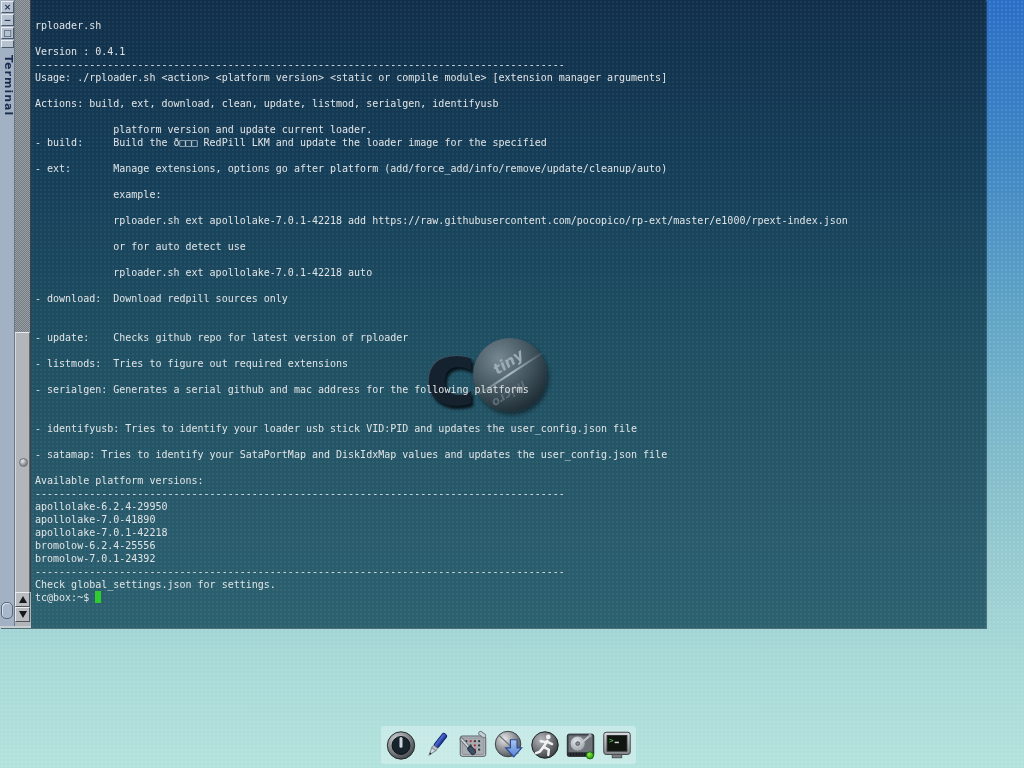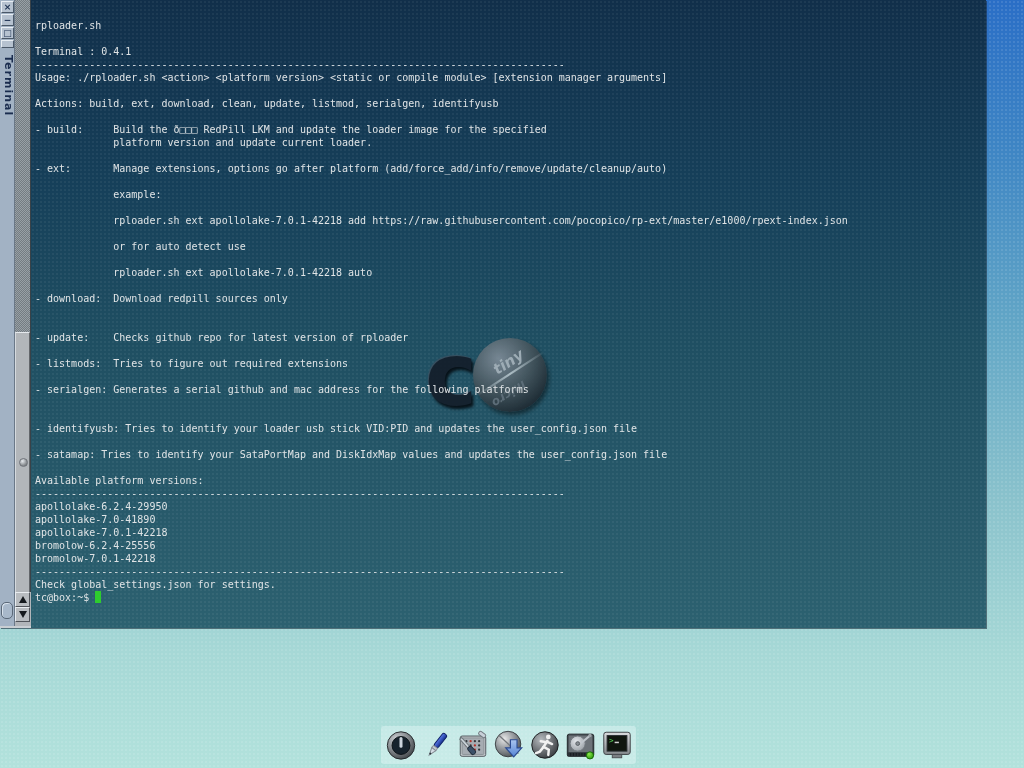--- a/index.html
+++ b/index.html
@@ -165,28 +165,28 @@
       <span class="ball">
         <span class="t">tiny</span>
         <span class="m">micro</span>
       </span>
     </div>
 
     <div class="term-text">
       <div>
           <div class="line">rploader.sh</div>
           <div class="line"></div>
-          <div class="line">Terminal : 0.4.1</div>
+          <div class="line">Version : 0.4.1</div>
           <div class="line">----------------------------------------------------------------------------------------</div>
           <div class="line">Usage: ./rploader.sh &lt;action&gt; &lt;platform version&gt; &lt;static or compile module&gt; [extension manager arguments]</div>
           <div class="line"></div>
           <div class="line">Actions: build, ext, download, clean, update, listmod, serialgen, identifyusb</div>
           <div class="line"></div>
+          <div class="line">             platform version and update current loader.</div>
           <div class="line">- build:     Build the ð□□□ RedPill LKM and update the loader image for the specified</div>
-          <div class="line">             platform version and update current loader.</div>
           <div class="line"></div>
           <div class="line">- ext:       Manage extensions, options go after platform (add/force_add/info/remove/update/cleanup/auto)</div>
           <div class="line"></div>
           <div class="line">             example:</div>
           <div class="line"></div>
           <div class="line">             rploader.sh ext apollolake-7.0.1-42218 add https://raw.githubusercontent.com/pocopico/rp-ext/master/e1000/rpext-index.json</div>
           <div class="line"></div>
           <div class="line">             or for auto detect use</div>
           <div class="line"></div>
           <div class="line">             rploader.sh ext apollolake-7.0.1-42218 auto</div>
@@ -204,21 +204,21 @@
           <div class="line">- identifyusb: Tries to identify your loader usb stick VID:PID and updates the user_config.json file</div>
           <div class="line"></div>
           <div class="line">- satamap: Tries to identify your SataPortMap and DiskIdxMap values and updates the user_config.json file</div>
           <div class="line"></div>
           <div class="line">Available platform versions:</div>
           <div class="line">----------------------------------------------------------------------------------------</div>
           <div class="line">apollolake-6.2.4-29950</div>
           <div class="line">apollolake-7.0-41890</div>
           <div class="line">apollolake-7.0.1-42218</div>
           <div class="line">bromolow-6.2.4-25556</div>
-          <div class="line">bromolow-7.0.1-42218</div>
+          <div class="line">bromolow-7.0.1-24392</div>
           <div class="line">----------------------------------------------------------------------------------------</div>
           <div class="line">Check global_settings.json for settings.</div>
         </div>
       <div class="line"><span>tc@box:~$ </span><span class="cursor"></span></div>
     </div>
   </div>
 </div>
 
 <div class="dock">
 

